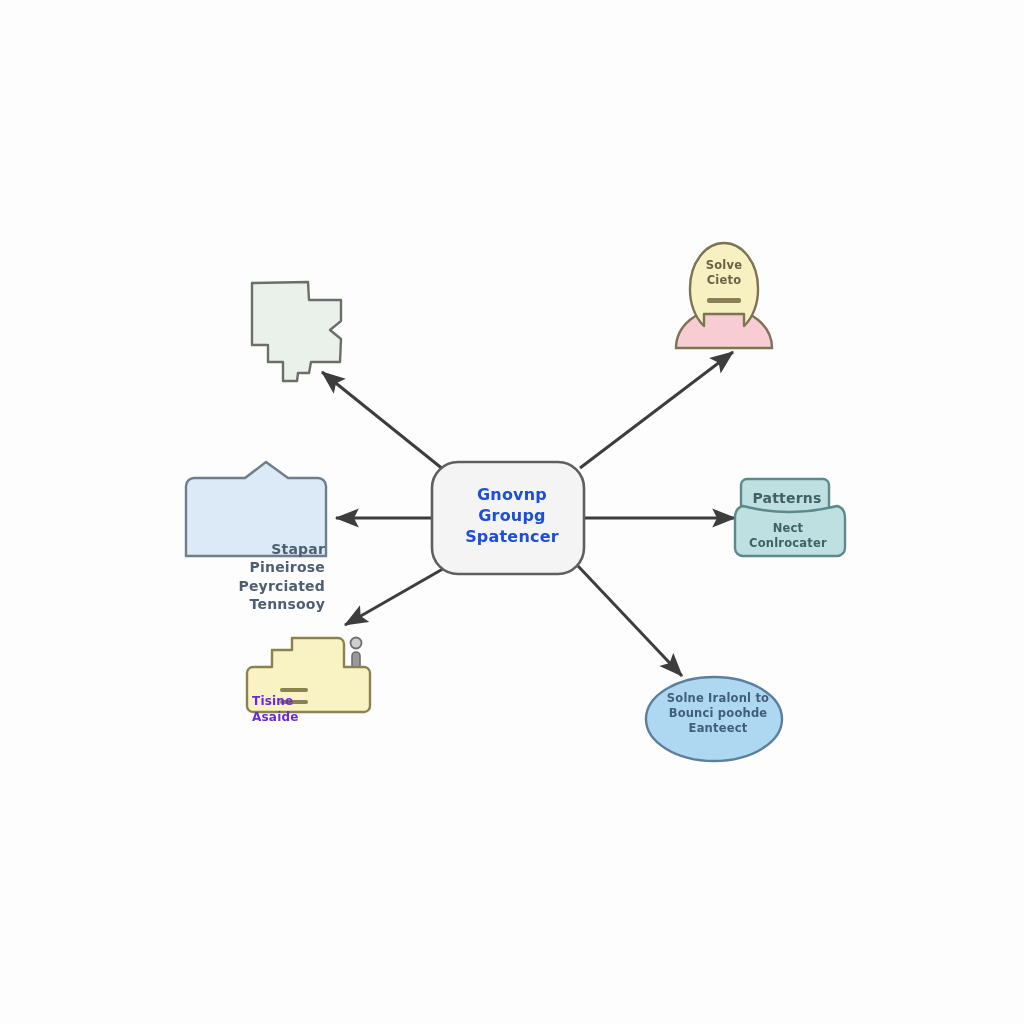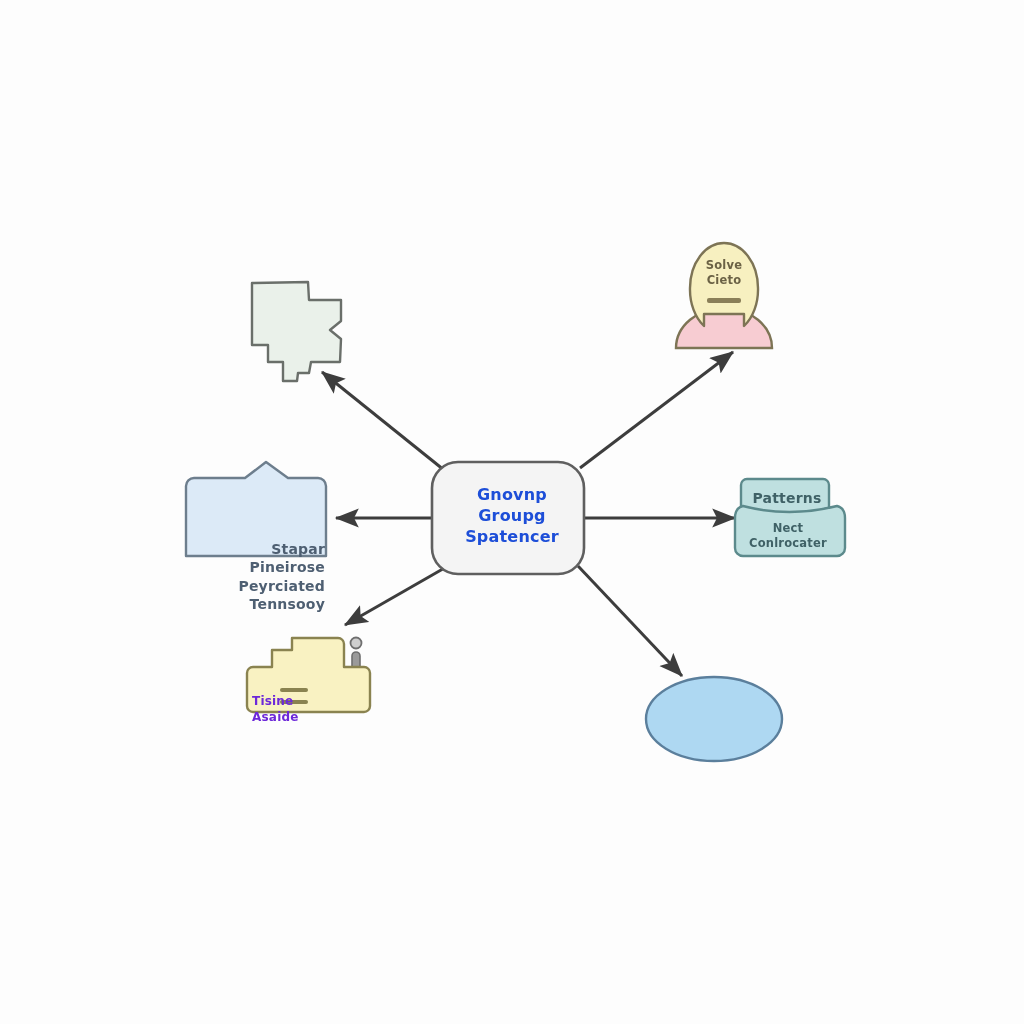--- a/index.html
+++ b/index.html
@@ -181,14 +181,17 @@
 Tennsooy</div>
 
   <div class="node-label" id="n-teal-label-top">Patterns</div>
 
   <div class="node-label" id="n-teal-label-bot">Nect
 Conlrocater</div>
 
   <div class="node-label" id="n-yellow-label">Tisine
 Asaide</div>
 
+  <div class="node-label" id="n-ellipse-label">Solne Iralonl to
+Bounci poohde
+Eanteect</div>
 
 </div>
 
 </body></html>

